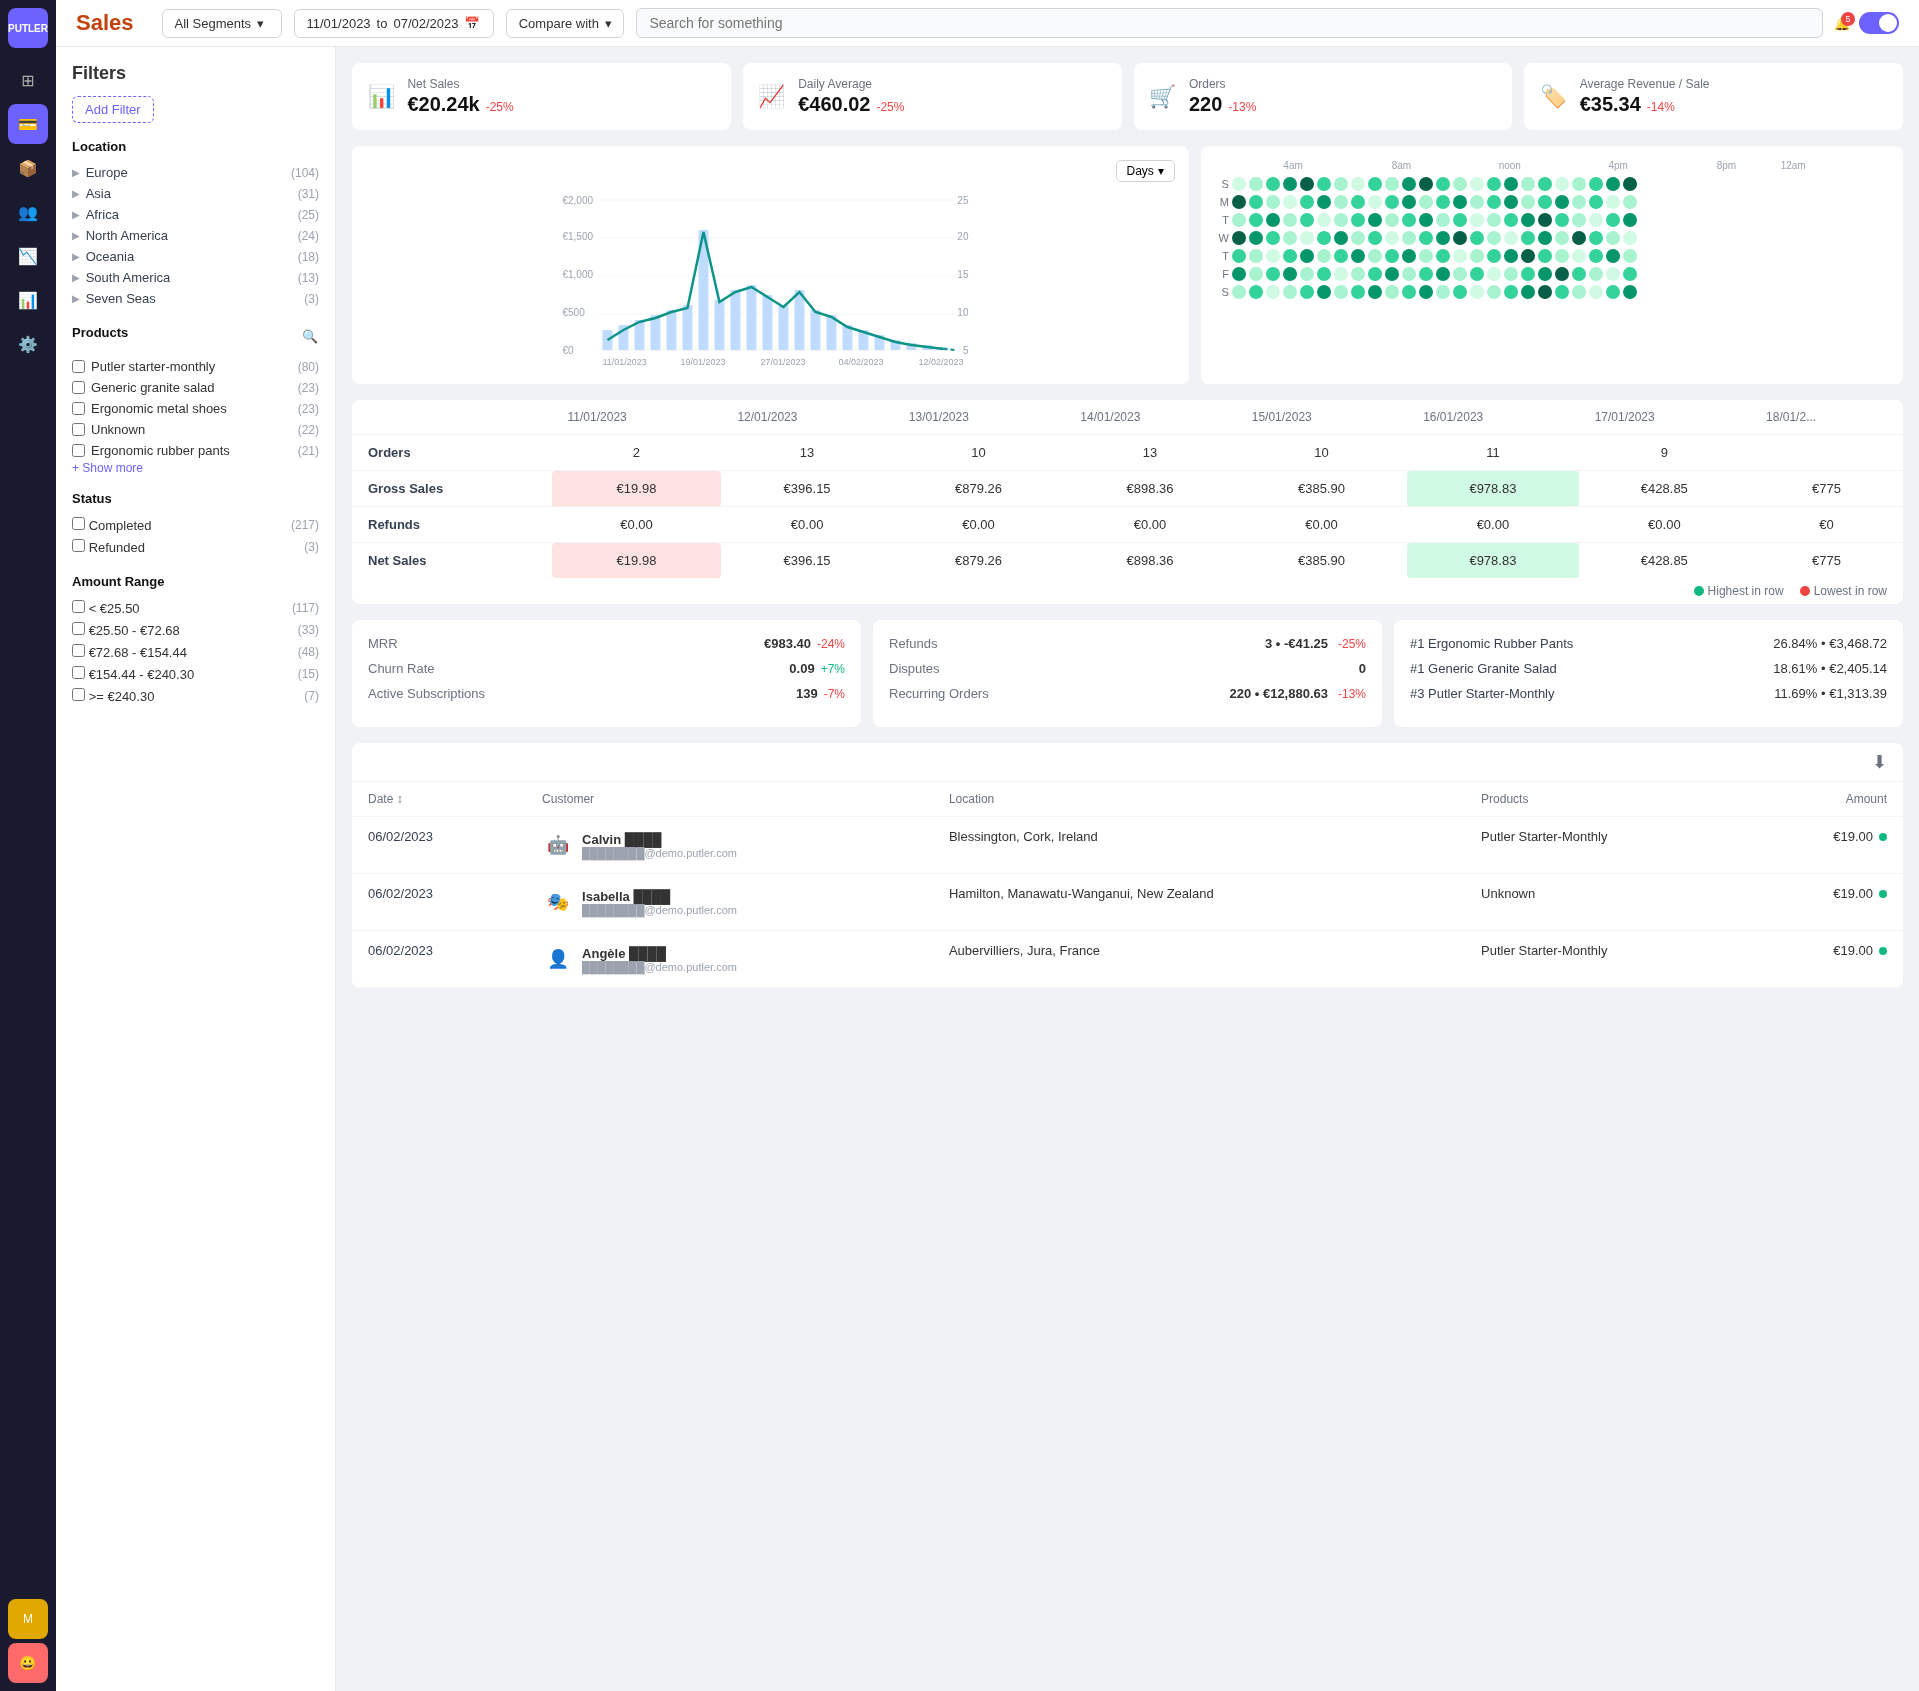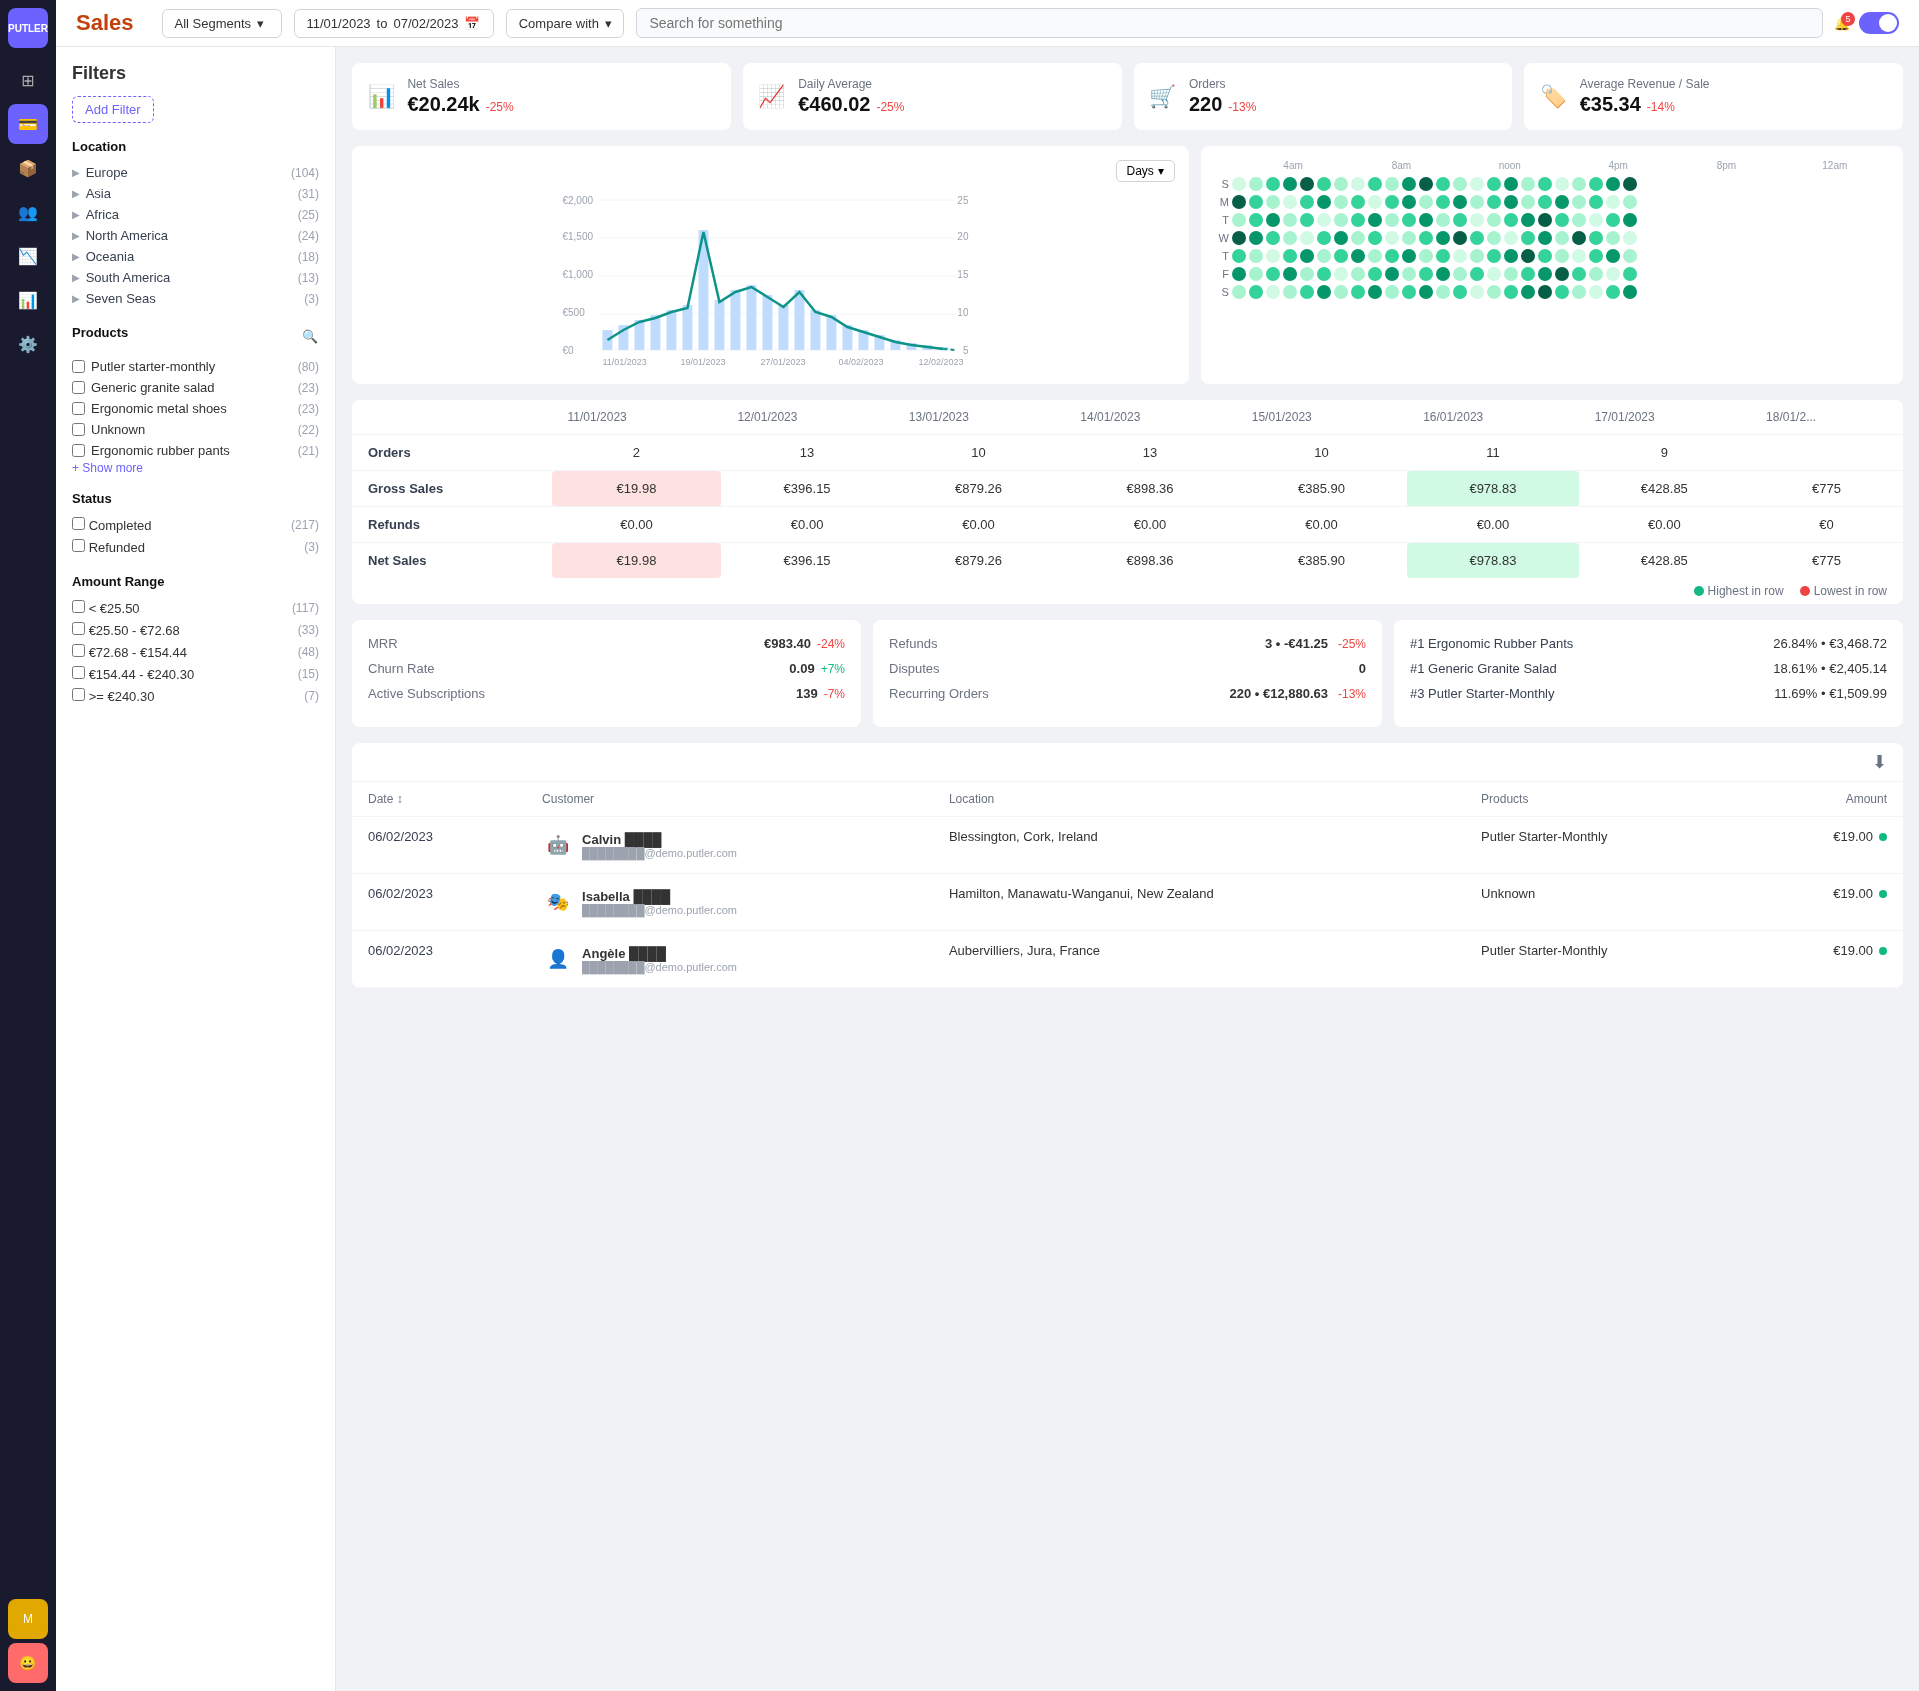--- a/index.html
+++ b/index.html
@@ -722,21 +722,21 @@
         </div>
 
         <div class="chart-card chart-heatmap">
           <div id="heatmap-container">
               <div style="display: flex; padding-left: 24px; margin-bottom: 6px; justify-content: space-around;">
                 <span style="font-size: 10px; color: rgb(156, 163, 175); flex: 1 1 0%; text-align: center;">4am</span>
                 <span style="font-size: 10px; color: rgb(156, 163, 175); flex: 1 1 0%; text-align: center;">8am</span>
                 <span style="font-size: 10px; color: rgb(156, 163, 175); flex: 1 1 0%; text-align: center;">noon</span>
                 <span style="font-size: 10px; color: rgb(156, 163, 175); flex: 1 1 0%; text-align: center;">4pm</span>
                 <span style="font-size: 10px; color: rgb(156, 163, 175); flex: 1 1 0%; text-align: center;">8pm</span>
-                <span style="font-size: 10px; color: rgb(156, 163, 175); flex: 1 1 0%; text-align: center;">12am</span>
+                <span style="font-size: 10px; color: rgb(156, 163, 175); flex: 1 1 0%; ">12am</span>
               </div>
               <div style="display: flex; align-items: center; gap: 3px; margin-bottom: 4px;">
                 <span style="width: 14px; font-size: 11px; color: rgb(107, 114, 128); text-align: right; flex-shrink: 0;">S</span>
                 <div style="width: 14px; height: 14px; border-radius: 50%; background: rgb(209, 250, 229); flex-shrink: 0;"></div>
                 <div style="width: 14px; height: 14px; border-radius: 50%; background: rgb(167, 243, 208); flex-shrink: 0;"></div>
                 <div style="width: 14px; height: 14px; border-radius: 50%; background: rgb(52, 211, 153); flex-shrink: 0;"></div>
                 <div style="width: 14px; height: 14px; border-radius: 50%; background: rgb(5, 150, 105); flex-shrink: 0;"></div>
                 <div style="width: 14px; height: 14px; border-radius: 50%; background: rgb(6, 95, 70); flex-shrink: 0;"></div>
                 <div style="width: 14px; height: 14px; border-radius: 50%; background: rgb(52, 211, 153); flex-shrink: 0;"></div>
                 <div style="width: 14px; height: 14px; border-radius: 50%; background: rgb(167, 243, 208); flex-shrink: 0;"></div>
@@ -1059,21 +1059,21 @@
             <span class="top-product-name">#1 Generic Granite Salad</span>
             <div class="top-product-stats">
               <span>18.61% •</span>
               <span> €2,405.14</span>
             </div>
           </div>
           <div class="top-product-item">
             <span class="top-product-name">#3 Putler Starter-Monthly</span>
             <div class="top-product-stats">
               <span>11.69% •</span>
-              <span> €1,509.99</span>
+              <span> €1,313.39</span>
             </div>
           </div>
         </div>
       </div>
 
       <div class="trans-card">
         <div class="trans-header">
           <span class="download-icon">⬇</span>
         </div>
         <table class="trans-table">

